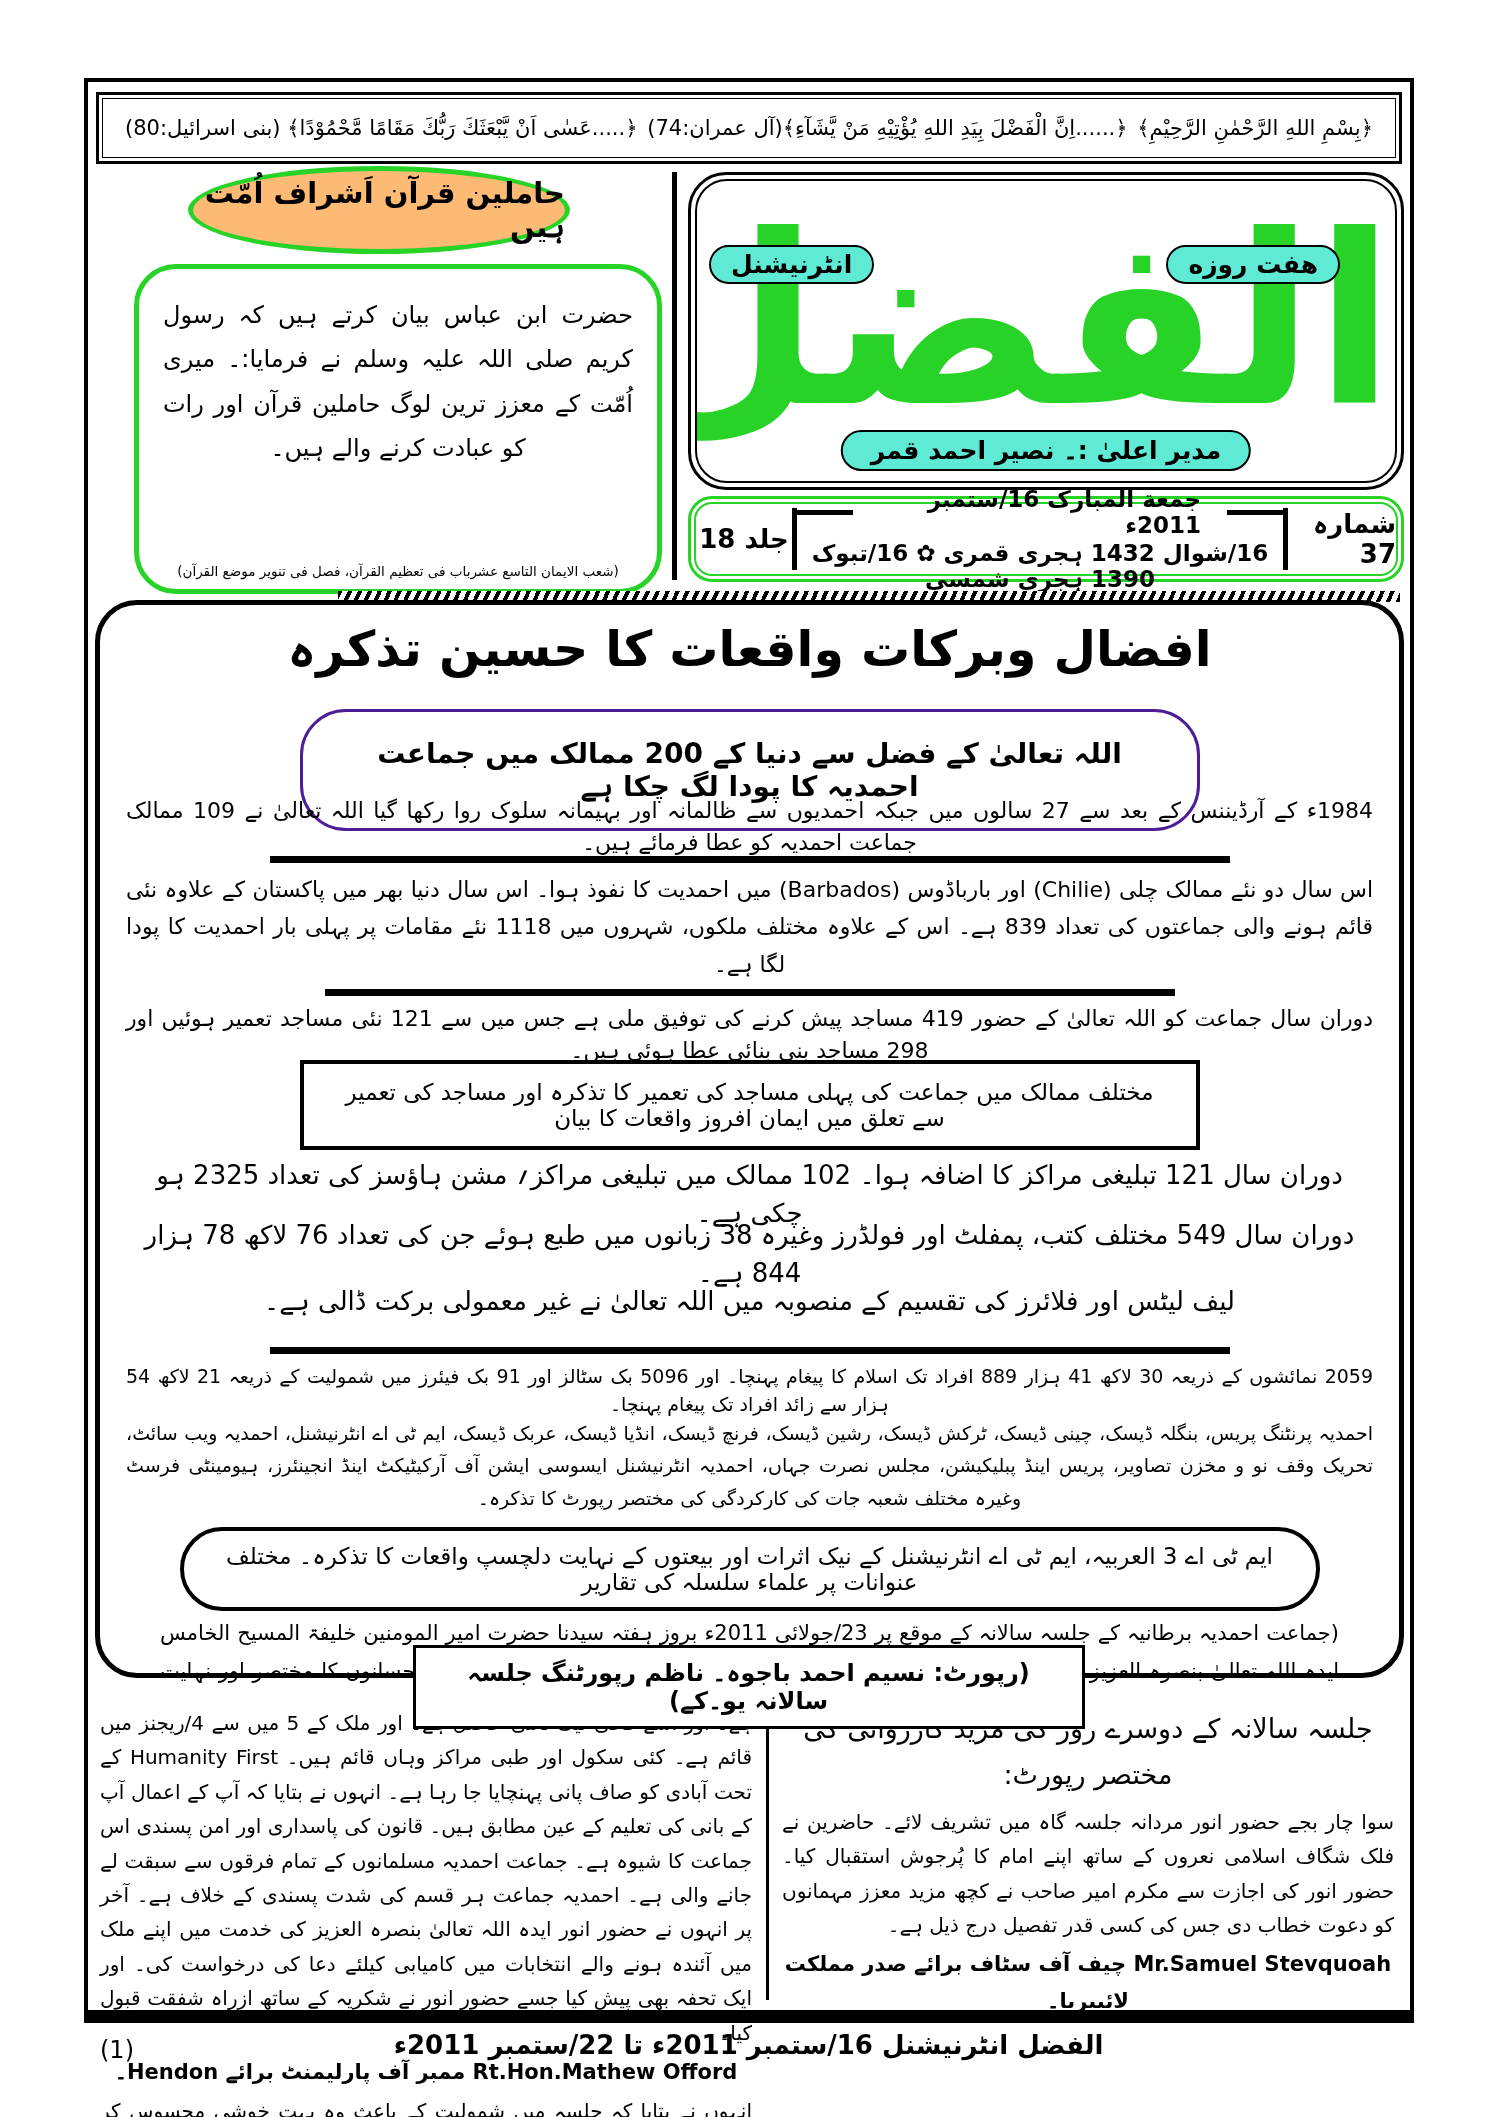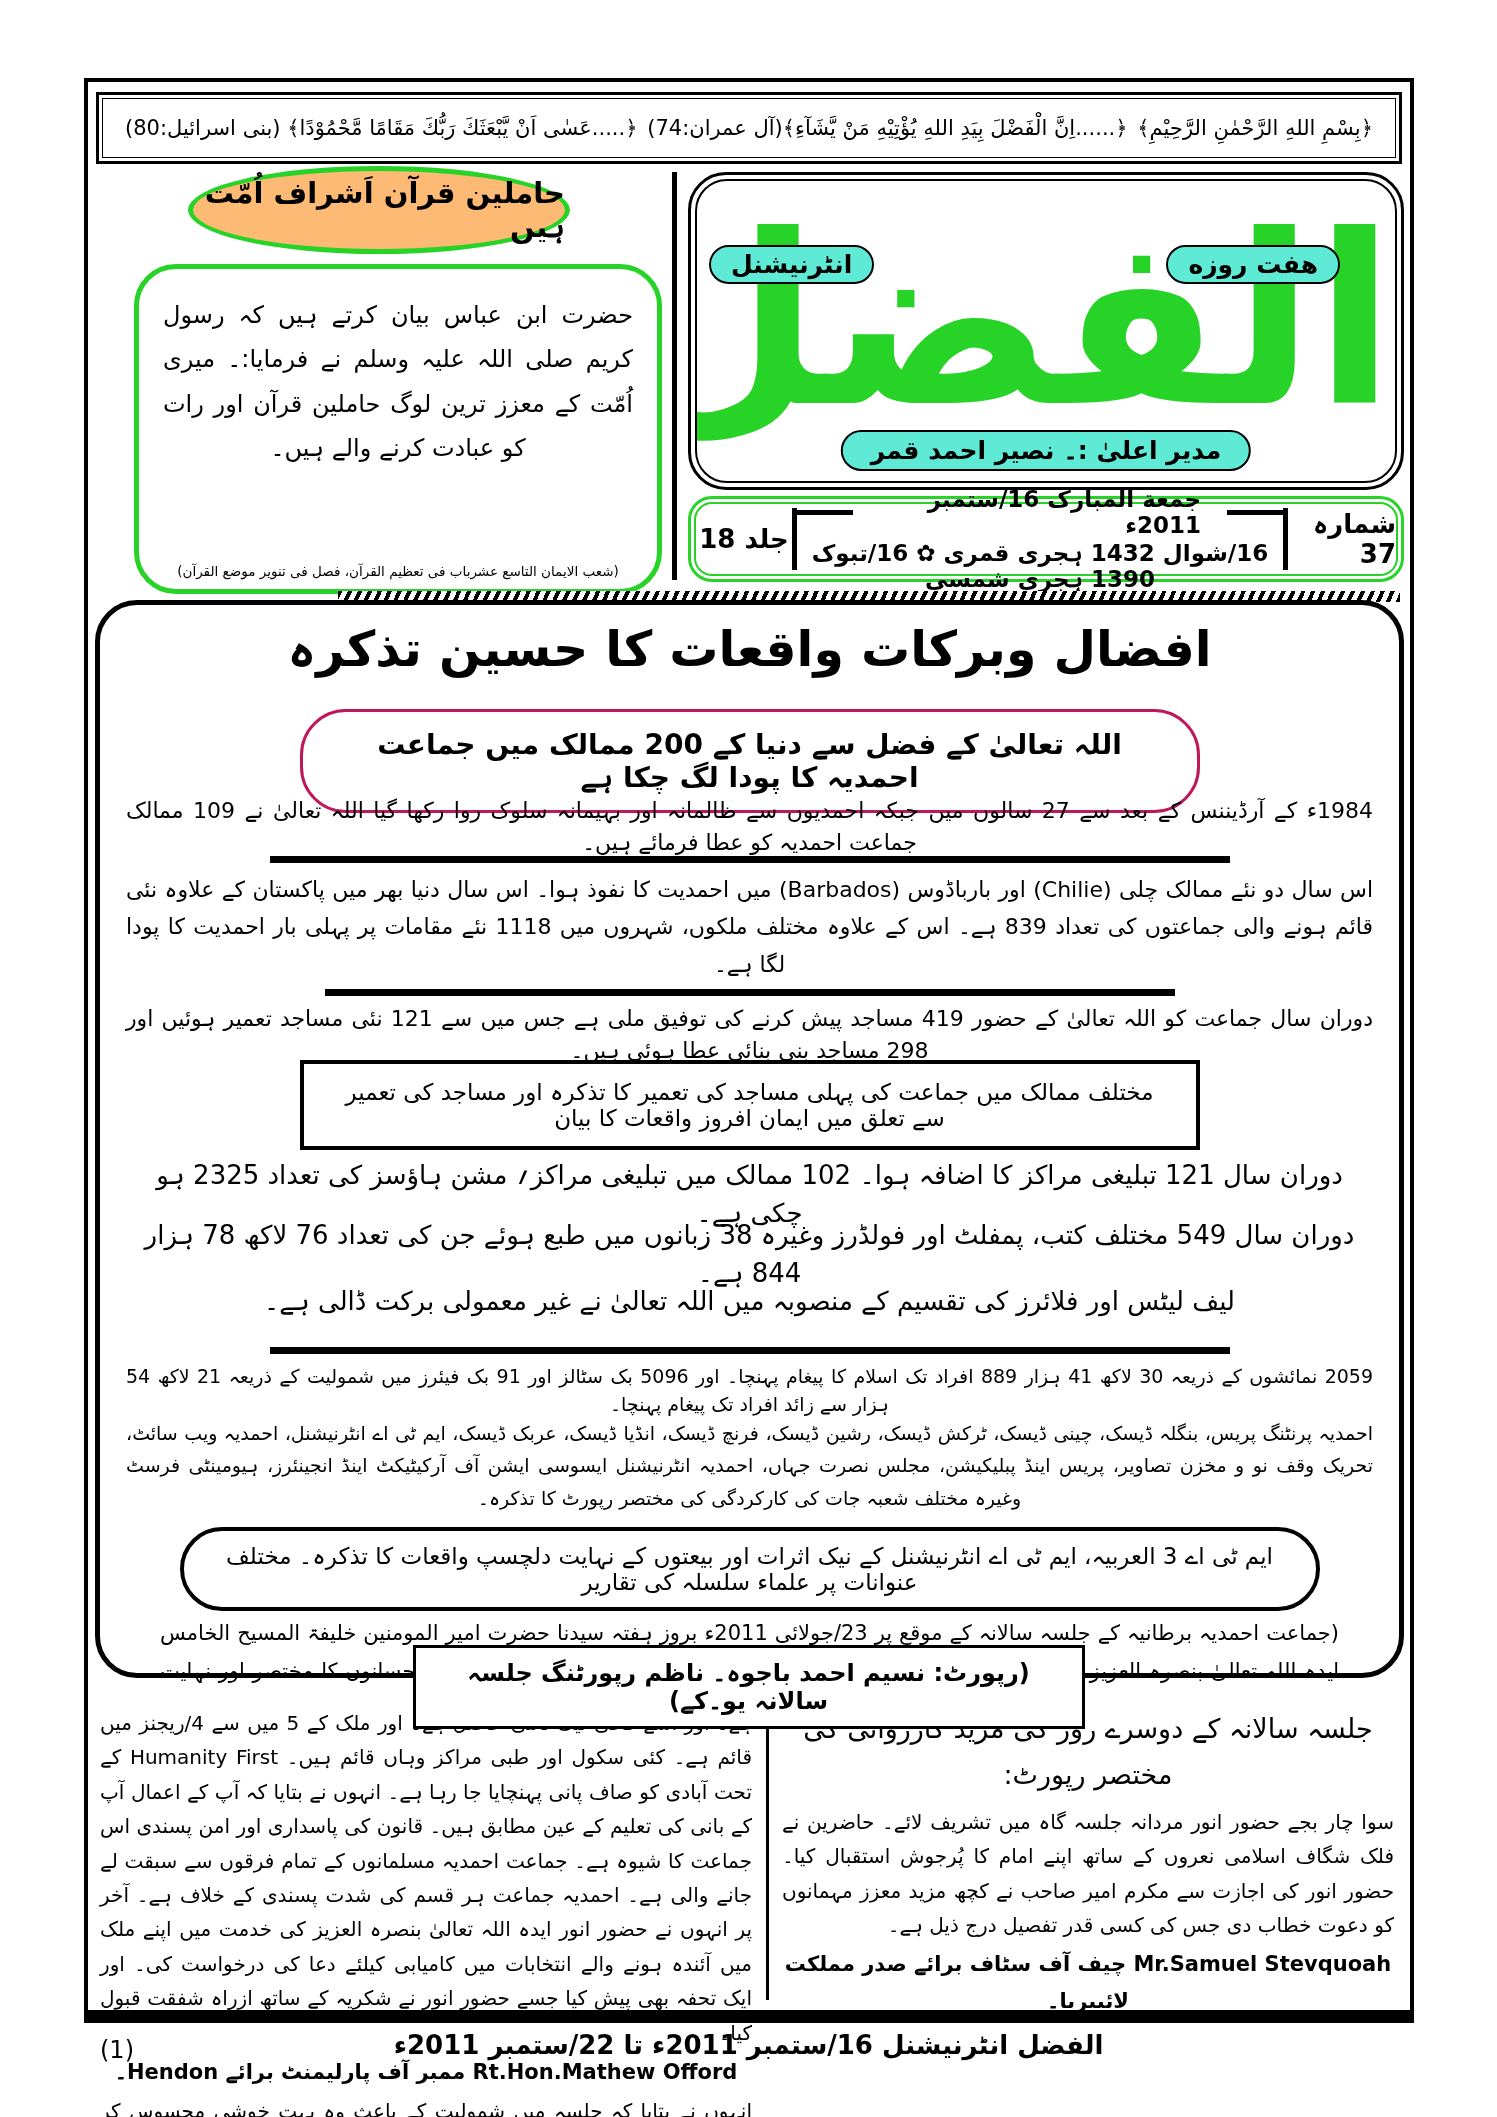--- a/index.html
+++ b/index.html
@@ -57,21 +57,21 @@
 
   
   .hatch{left:338px;top:591px;width:1062px;height:11px;
     background:repeating-linear-gradient(115deg,#000 0 4px,#fff 4px 9px);}
 
   
   .main-frame{left:95px;top:600px;width:1309px;height:1078px;border:5px solid #000;border-radius:42px;box-sizing:border-box;}
   .mf{position:absolute;left:0;width:100%;box-sizing:border-box;}
   .headline{top:16px;font-size:49px;font-weight:bold;text-align:center;letter-spacing:1px;}
   .subheadline{top:104px;left:50%!important;transform:translateX(-50%);width:900px;
-    border:3px solid #be185d;border-radius:46px;padding:16px 34px;font-size:28px;font-weight:bold;text-align:center;background:#fff;}
+    border:3px solid #4c1d95;border-radius:46px;padding:25px 34px;font-size:28px;font-weight:bold;text-align:center;background:#fff;}
   .para{padding:0 26px;font-size:22px;line-height:1.45;}
   .p1{top:190px;}
   .sep{left:50%!important;transform:translateX(-50%);height:7px;background:#000;}
   .sep1{top:251px;width:960px;}
   .p2{top:266px;line-height:1.7;}
   .sep2{top:384px;width:850px;}
   .p3{top:398px;}
   .box1{top:455px;left:50%!important;transform:translateX(-50%);width:900px;border:4px solid #000;
     padding:15px 24px;font-size:23px;text-align:center;background:#fff;}
   .p4{top:552px;font-size:26px;}

